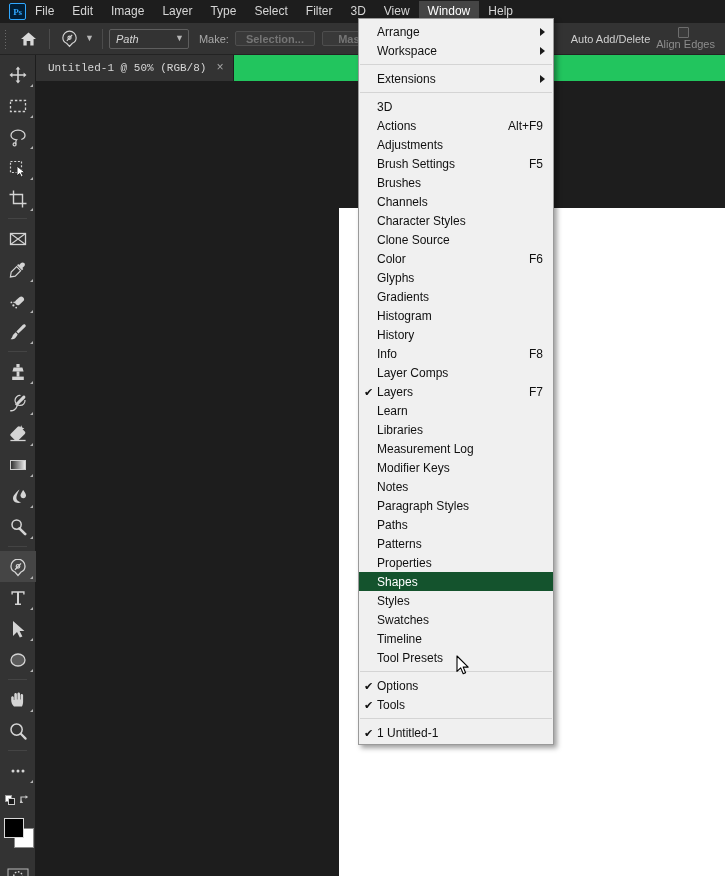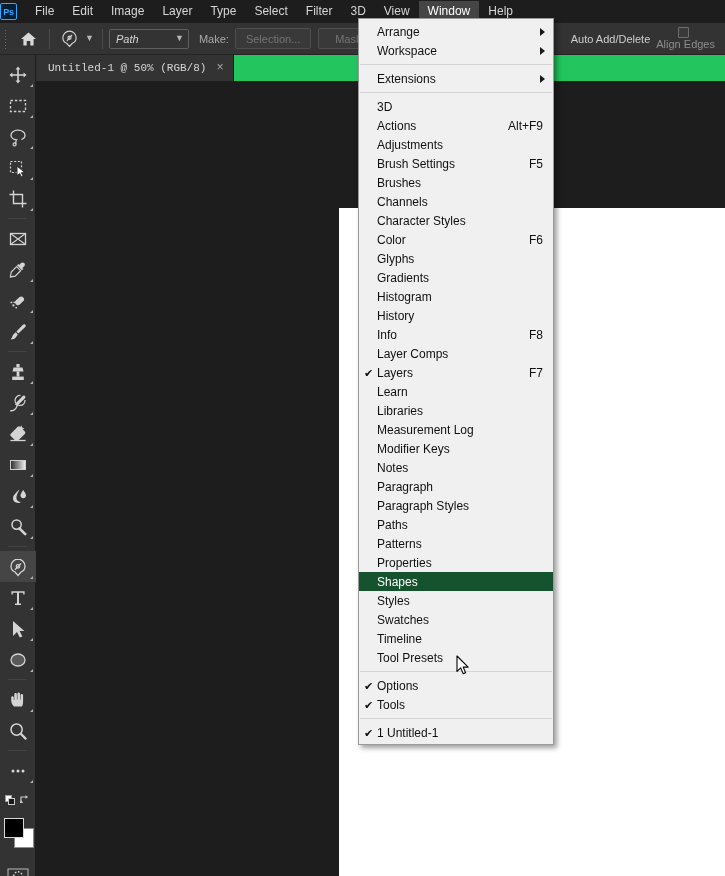--- a/index.html
+++ b/index.html
@@ -18,21 +18,21 @@
 
   
   .menubar {
     position: absolute; left: 0; top: 0;
     width: 725px; height: 23px;
     background: #1d1d1d;
     display: flex; align-items: center;
   }
   .ps-logo {
     width: 26px; height: 15px;
-    display: flex; align-items: center; justify-content: flex-start;
+    display: flex; align-items: center; justify-content: flex-end; font-family: Liberation Serif, serif;
   }
   .ps-logo-box {
     width: 17px; height: 17px;
     background: #001e36;
     border: 1px solid #31a8ff;
     border-radius: 2px;
     color: #31a8ff;
     font-size: 9px; font-weight: bold;
     display: flex; align-items: center; justify-content: center;
     letter-spacing: -0.3px;
@@ -98,30 +98,31 @@
     padding: 0 4px 0 6px;
     margin-left: 2px;
     font-style: italic;
   }
   .opt-label {
     color: #a8a8a8;
     font-size: 11px;
     margin: 0 6px 0 10px;
   }
   .opt-btn {
-    height: 21px;
+    height: 15px;
     min-width: 60px;
     background: #393939;
     border: 1px solid #4e4e4e;
     border-radius: 2px;
     color: #757575;
     font-size: 11px;
     display: flex; align-items: center; justify-content: center;
     padding: 0 10px;
     margin-right: 7px;
+    font-weight: bold;
   }
   .opt-check {
     display: flex; align-items: center;
     color: #8d8d8d;
     font-size: 11px;
     margin-left: 6px;
   }
   .chkbox {
     width: 11px; height: 11px;
     border: 1px solid #6d6d6d;
@@ -582,20 +583,23 @@
       <div class="mi">
         <span class="mi-label">Brushes</span>
       </div>
       <div class="mi">
         <span class="mi-label">Channels</span>
       </div>
       <div class="mi">
         <span class="mi-label">Character Styles</span>
       </div>
       <div class="mi">
+        <span class="mi-label">Clone Source</span>
+      </div>
+      <div class="mi">
         <span class="mi-label">Color</span>
         <span class="mi-shortcut">F6</span>
       </div>
       <div class="mi">
         <span class="mi-label">Glyphs</span>
       </div>
       <div class="mi">
         <span class="mi-label">Gradients</span>
       </div>
       <div class="mi">
@@ -623,23 +627,20 @@
         <span class="mi-label">Libraries</span>
       </div>
       <div class="mi">
         <span class="mi-label">Measurement Log</span>
       </div>
       <div class="mi">
         <span class="mi-label">Modifier Keys</span>
       </div>
       <div class="mi">
         <span class="mi-label">Notes</span>
-      </div>
-      <div class="mi">
-        <span class="mi-label">Paragraph</span>
       </div>
       <div class="mi">
         <span class="mi-label">Paragraph Styles</span>
       </div>
       <div class="mi">
         <span class="mi-label">Paths</span>
       </div>
       <div class="mi">
         <span class="mi-label">Patterns</span>
       </div>

